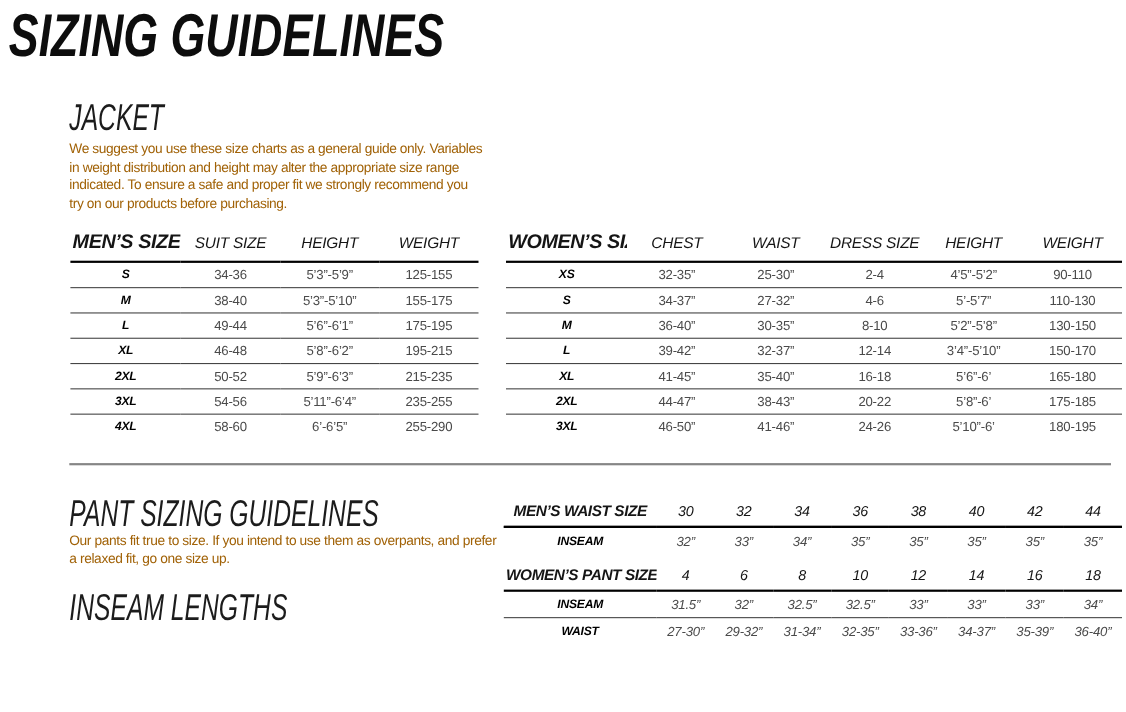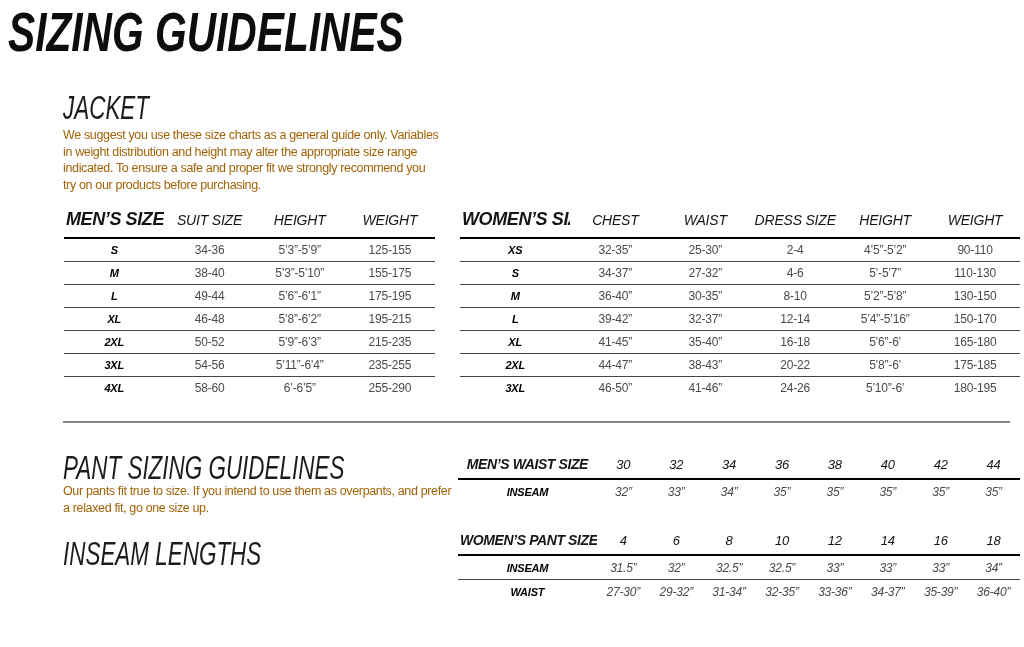--- a/index.html
+++ b/index.html
@@ -94,21 +94,21 @@
   .mens-jacket th:first-child,
   .mens-jacket td:first-child { width: 26%; }
   .womens-jacket th:first-child,
   .womens-jacket td:first-child { width: 19%; }
 
   .pant-table th { font-size: 13px; padding: 2px 2px 6px; }
   .pant-table th:first-child { font-size: 14px; }
   .pant-table td { height: 23px; font-style: italic; }
   .pant-table th:first-child, .pant-table td:first-child { width: 24%; }
   .mens-waist   { left: 458px; top: 454px; width: 562px; }
-  .womens-pant  { left: 458px; top: 530px; width: 562px; }
+  .womens-pant  { left: 458px; top: 512px; width: 562px; }
 
   .divider {
     position: absolute;
     left: 63px;
     top: 421px;
     width: 947px;
     height: 2px;
     background: #868686;
   }
 
@@ -218,21 +218,21 @@
           <td>30-35”</td>
           <td>8-10</td>
           <td>5’2”-5’8”</td>
           <td>130-150</td>
         </tr>
         <tr>
           <td>L</td>
           <td>39-42”</td>
           <td>32-37”</td>
           <td>12-14</td>
-          <td>5’4”-5’16”</td>
+          <td>3’4”-5’10”</td>
           <td>150-170</td>
         </tr>
         <tr>
           <td>XL</td>
           <td>41-45”</td>
           <td>35-40”</td>
           <td>16-18</td>
           <td>5’6”-6’</td>
           <td>165-180</td>
         </tr>

